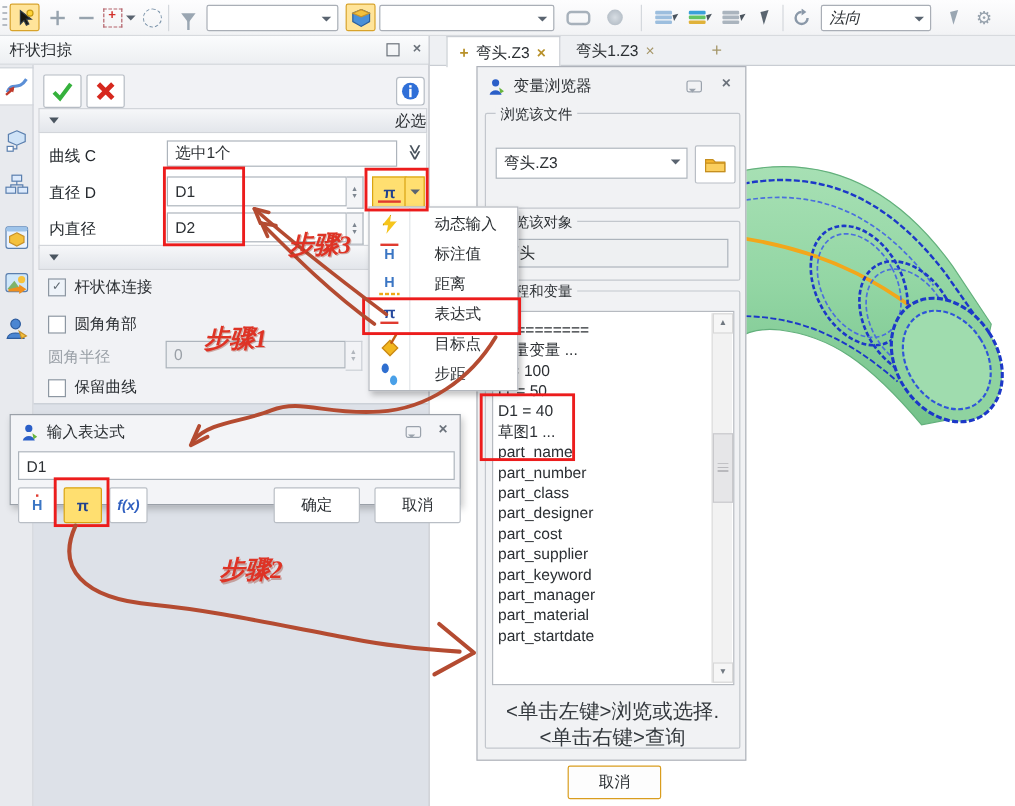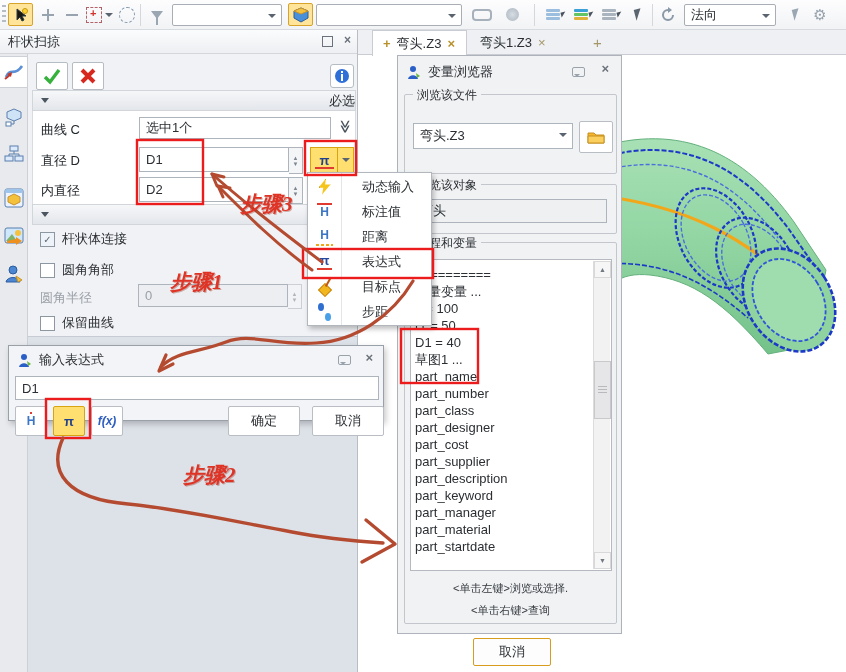--- a/index.html
+++ b/index.html
@@ -2,21 +2,21 @@
 <html><head>
 <meta charset="utf-8">
 <style>
   html,body{margin:0;padding:0;}
   body{width:846px;height:672px;position:relative;overflow:hidden;
        font-family:"Liberation Sans","DejaVu Sans",sans-serif;font-size:13px;color:#2b2f33;
        background:#fff;-webkit-font-smoothing:antialiased;}
   .abs{position:absolute;box-sizing:border-box;}
   
   .toolbar{left:0;top:0;width:846px;height:30px;background:linear-gradient(#fdfdfe,#f2f3f5);
-           border-bottom:1px solid #d7dade;}
+           border-bottom:1px solid #d7dade;font-style:italic;}
   .grip{left:2px;top:5px;width:4px;height:20px;
         background:repeating-linear-gradient(#b6bcc4 0 2px,transparent 2px 5px);}
   .tbtn{height:23px;top:3px;display:flex;align-items:center;justify-content:center;}
   .hl{background:#ffe49a;border:1px solid #d8a32b;border-radius:2px;}
   .combo{top:4px;height:22px;background:#fff;border:1px solid #a9aeb6;border-radius:2px;
          display:flex;align-items:center;padding:0 18px 0 6px;position:absolute;box-sizing:border-box;}
   .caret{position:absolute;right:5px;top:9px;width:0;height:0;border-left:4px solid transparent;
          border-right:4px solid transparent;border-top:4px solid #5a6470;}
   .sep{top:4px;width:1px;height:22px;background:#d4d8dd;}
   .plusbar{position:relative;width:12px;height:12px;}
@@ -115,21 +115,21 @@
   .group{position:absolute;border:1px solid #c3c7cd;border-radius:2px;}
   .gleg{position:absolute;top:-8px;left:8px;background:#f1f2f4;padding:0 4px;font-size:12px;color:#2b2f33;}
   .listbox{position:absolute;background:#fff;border:1px solid #b6bac0;overflow:hidden;}
   .listitems{position:absolute;left:4px;top:6px;right:18px;line-height:17px;white-space:nowrap;}
   .sbar{position:absolute;right:1px;top:1px;bottom:1px;width:16px;background:#f2f2f2;border-left:1px solid #dcdcdc;}
   .sarr{position:absolute;left:0;width:15px;height:15px;background:#f6f6f6;border:1px solid #d8d8d8;
         display:flex;align-items:center;justify-content:center;font-size:7px;color:#707880;}
   .sthumb{position:absolute;left:0;width:15px;background:#e6e6e8;border:1px solid #c9c9cc;}
   .sthumb:before{content:"";position:absolute;left:3px;right:3px;top:24px;height:8px;
         background:repeating-linear-gradient(#b9b9bd 0 1px,transparent 1px 3px);}
-  .hint{position:absolute;width:100%;text-align:center;font-size:11px;color:#33383d;}
+  .hint{position:absolute;width:100%;text-align:center;font-size:17px;color:#33383d;}
   .cancelbtn{position:absolute;background:#fdfdfd;border:1px solid #d99d1e;border-radius:2px;
              display:flex;align-items:center;justify-content:center;}
   
   .anno{left:0;top:0;width:846px;height:672px;z-index:60;pointer-events:none;}
   .step-label{position:absolute;z-index:61;color:#de3325;font-size:21px;font-weight:bold;font-style:italic;
               font-family:"Liberation Serif","DejaVu Serif",serif;text-shadow:1px 1px 0 rgba(150,40,20,.35);
               pointer-events:none;}
   .canvas{left:358px;top:55px;width:488px;height:617px;background:#ffffff;}
 </style>
 </head>
@@ -499,21 +499,20 @@
           <div data-name="variable-list-item">part_number</div>
 
           <div data-name="variable-list-item">part_class</div>
 
           <div data-name="variable-list-item">part_designer</div>
 
           <div data-name="variable-list-item">part_cost</div>
 
           <div data-name="variable-list-item">part_supplier</div>
 
-          <div data-name="variable-list-item">part_description</div>
 
           <div data-name="variable-list-item">part_keyword</div>
 
           <div data-name="variable-list-item">part_manager</div>
 
           <div data-name="variable-list-item">part_material</div>
 
           <div data-name="variable-list-item">part_startdate</div>
         </div>
       <div class="sbar" data-name="scrollbar">

